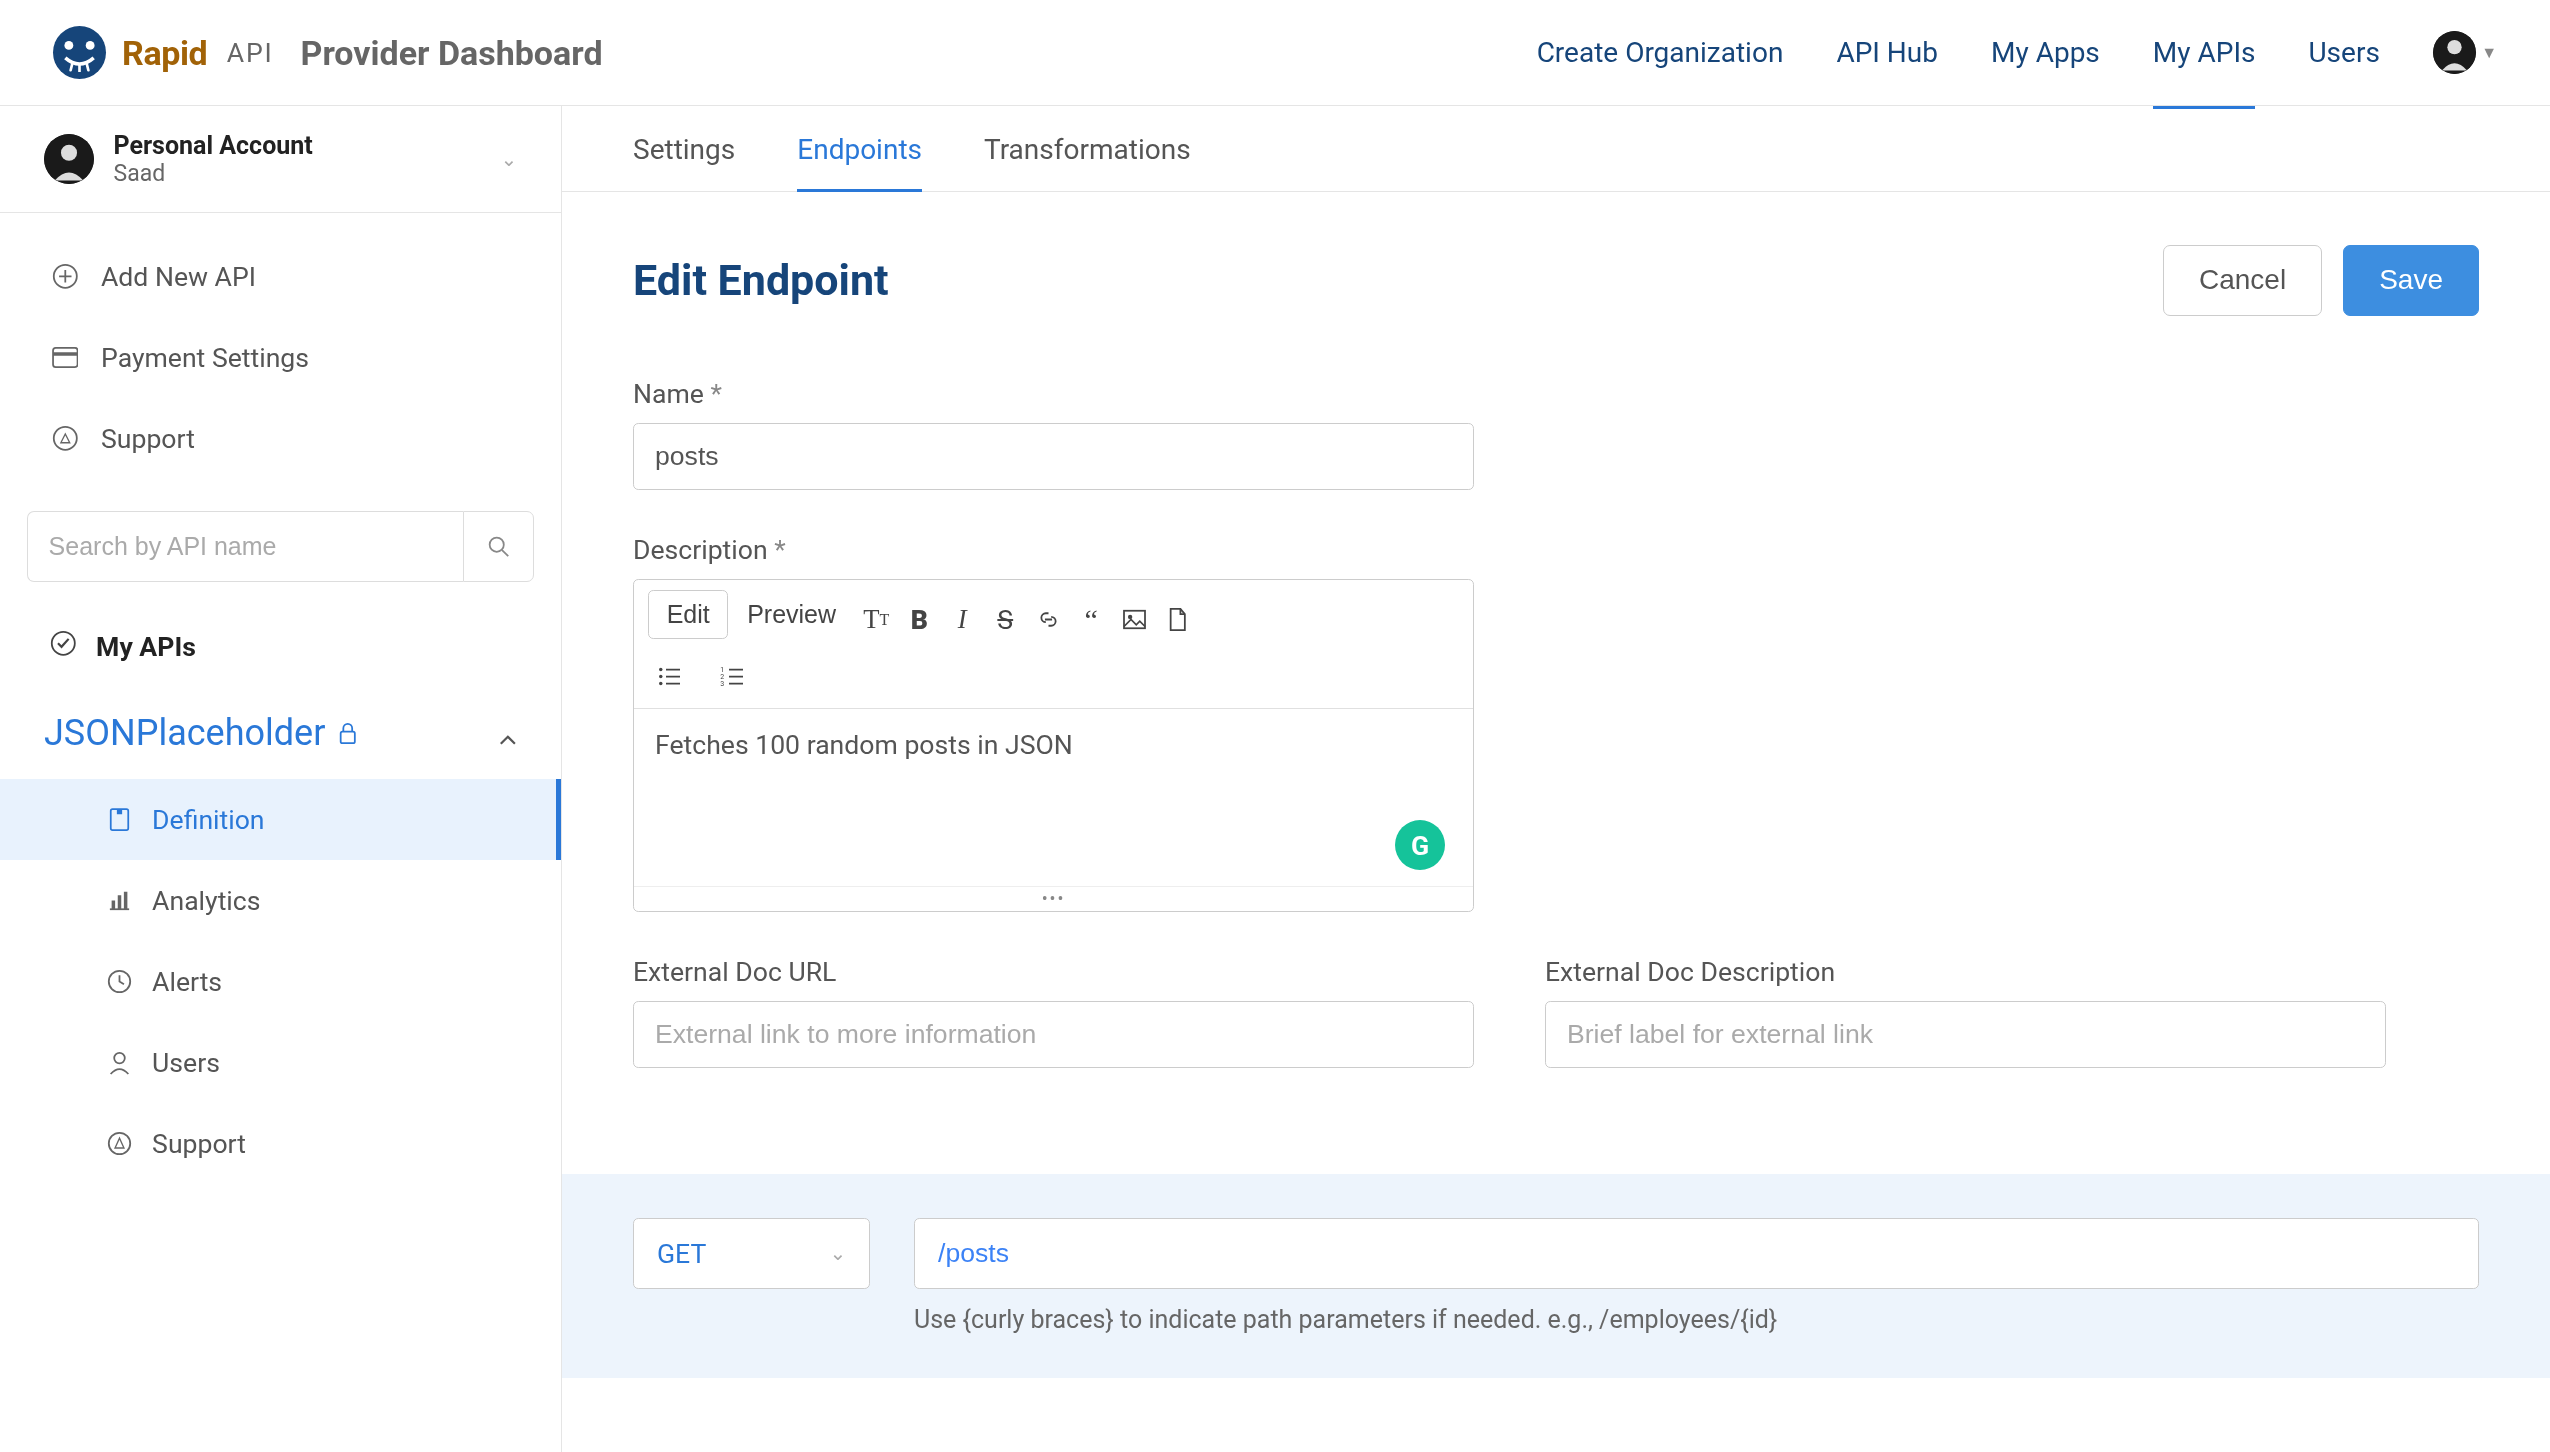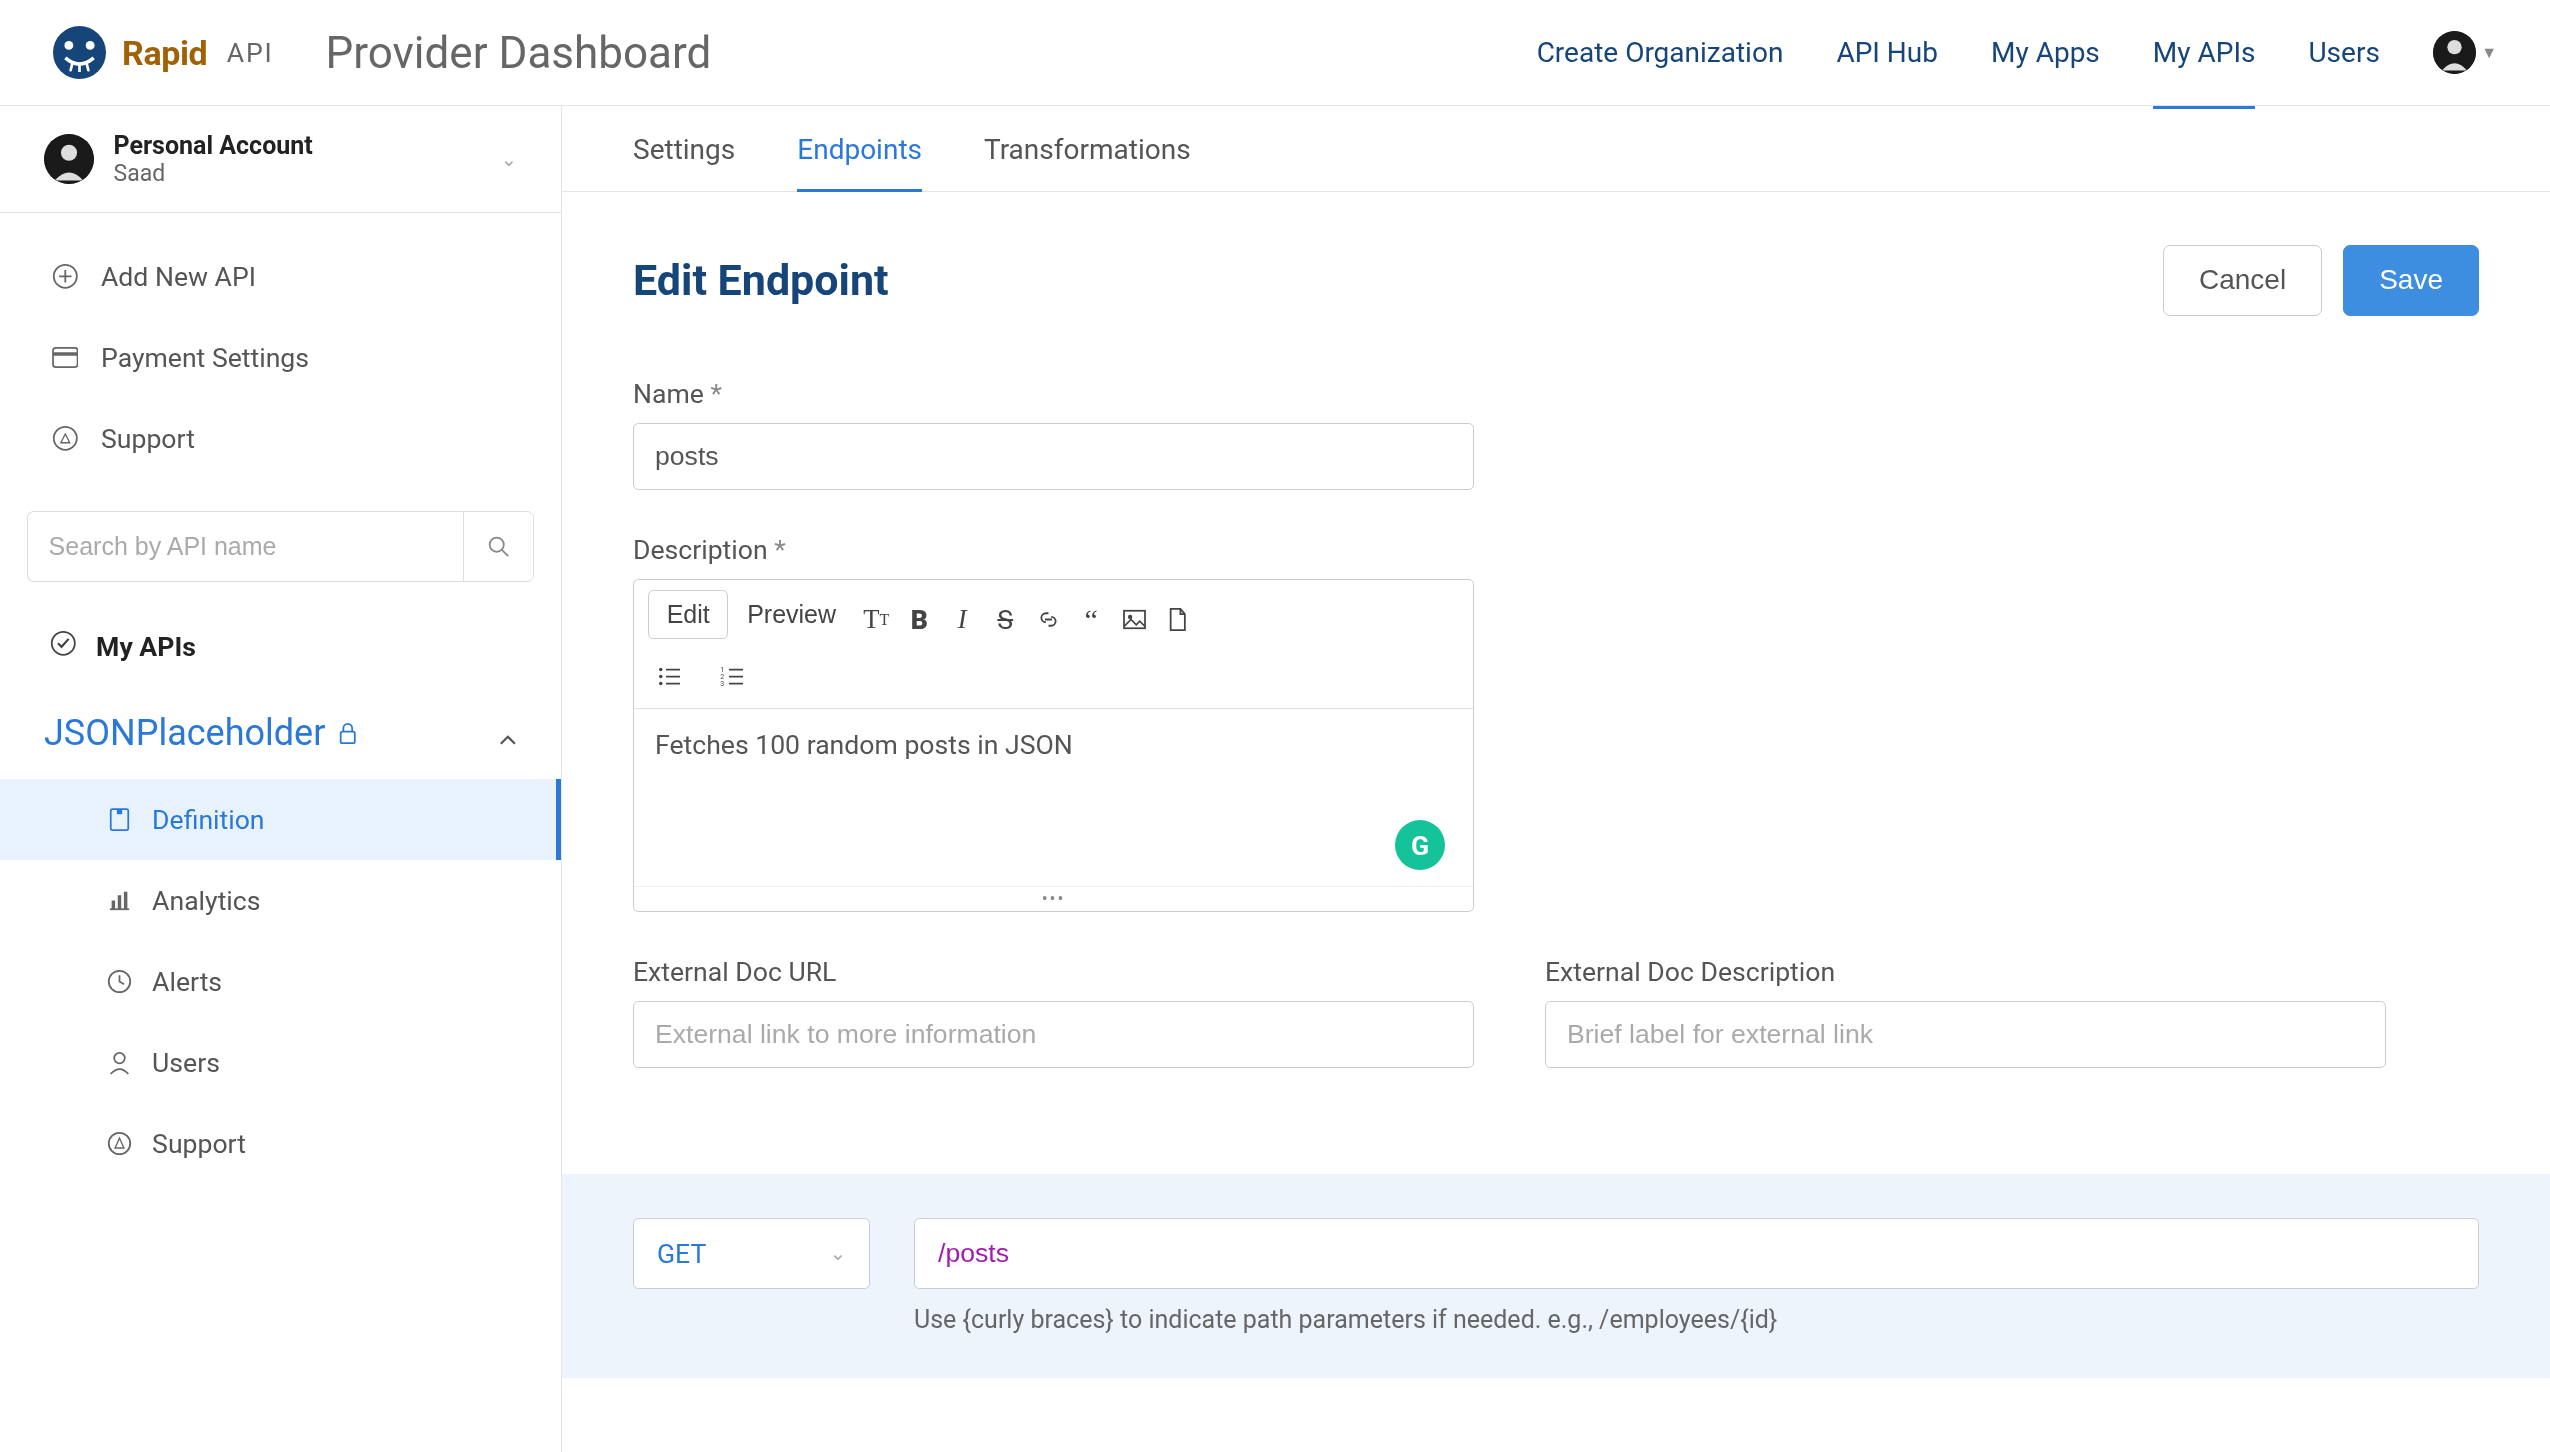--- a/index.html
+++ b/index.html
@@ -5,21 +5,21 @@
   * { box-sizing: border-box; margin: 0; padding: 0; }
   body { font-family: -apple-system, BlinkMacSystemFont, "Segoe UI", Roboto, sans-serif; color: #333; background: #fff; font-size: 25px; }
   
   
   .topbar { height: 106px; border-bottom: 0.9px solid #e5e5e5; display: flex; align-items: center; padding: 0 53px; }
   .logo-wrap { display: flex; align-items: center; gap: 16px; }
   .logo-circle { width: 53px; height: 53px; border-radius: 50%; background: #16457a; display: flex; align-items: center; justify-content: center; }
   .logo-circle svg { width: 39px; height: 39px; }
   .logo-text { font-size: 34px; font-weight: 700; color: #a16207; letter-spacing: -0.4px; }
   .logo-api { font-weight: 400; color: #666; font-size: 26.6px; margin-left: 3.5px; letter-spacing: 1.8px; }
-  .provider-dash { font-size: 44px; color: #666; margin-left: 36px; font-weight: 400; }
+  .provider-dash { font-size: 34px; color: #666; margin-left: 11px; font-weight: 700; }
   .topnav { margin-left: auto; display: flex; align-items: center; gap: 53px; }
   .topnav a { color: #16457a; text-decoration: none; font-size: 28px; cursor: pointer; }
   .topnav a.active { border-bottom: 3.5px solid #2a78d8; padding-bottom: 37px; margin-bottom: -39px; }
   .avatar-top { width: 43px; height: 43px; border-radius: 50%; background: #222; display: flex; align-items: center; justify-content: center; overflow: hidden; }
   .avatar-top svg { width: 43px; height: 43px; }
   .avatar-drop { display: flex; align-items: center; gap: 5.3px; cursor: pointer; }
   .caret { color: #888; font-size: 16px; }
 
   
   .layout { display: flex; min-height: calc(1452px - 106px); }
@@ -84,21 +84,21 @@
   .ext-row { display: flex; gap: 71px; margin-bottom: 44px; align-items: center; }
   .ext-col { width: 841px; }
   
   .method-block { background: #edf4fc; padding: 44px 71px; margin-top: 8.9px; }
   .method-row { display: flex; gap: 44px; align-items: flex-start; }
   .method-col-left { width: 237px; }
   .method-col-right { flex: 1; }
   .select-box { width: 100%; height: 71px; border: 0.9px solid #ccc; border-radius: 5.3px; background: #fff; display: flex; align-items: center; padding: 0 23px; cursor: pointer; }
   .select-box .val { color: #2a78d8; font-size: 26.6px; flex: 1; }
   .select-box .chev { color: #aaa; font-size: 19.5px; }
-  .path-input { width: 100%; height: 71px; border: 0.9px solid #ccc; border-radius: 5.3px; background: #fff; padding: 0 23px; font-size: 26.6px; color: #a21caf; }
+  .path-input { width: 100%; height: 71px; border: 0.9px solid #ccc; border-radius: 5.3px; background: #fff; padding: 0 23px; font-size: 26.6px; color: #3b82f6; }
   .helper { font-size: 25px; color: #666; margin-top: 16px; }
   
   svg { flex-shrink: 0; }
 </style>
 </head>
 <body>
 
 <div class="topbar">
   <div class="logo-wrap">
     <div class="logo-circle">

